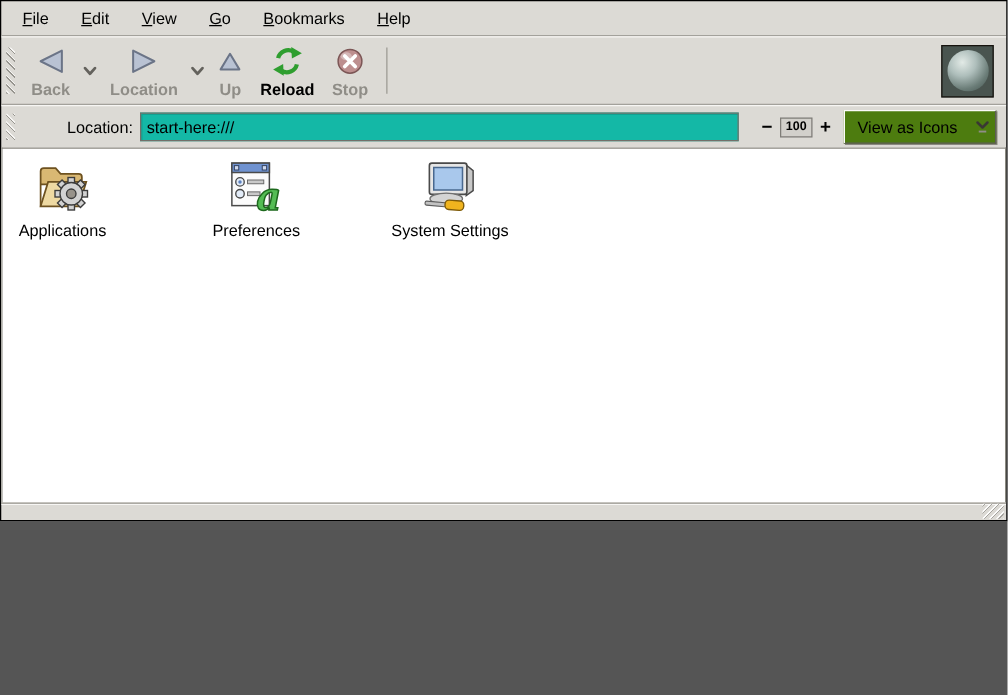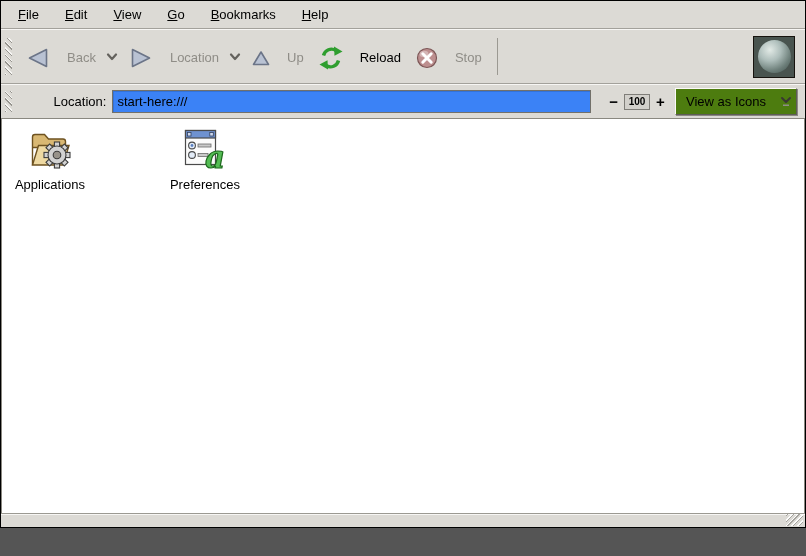--- a/index.html
+++ b/index.html
@@ -1,53 +1,53 @@
 <!DOCTYPE html>
 <html><head>
 <meta charset="utf-8">
 <style>
   html,body{margin:0;padding:0;background:#555;}
   *{box-sizing:border-box;}
   .window{
-    width:806px;height:528px;
+    width:806px;height:417px;
     border:1px solid #000;
     background:#dcdad5;
     font-family:"Liberation Sans", sans-serif;
     font-size:13px;color:#000;
     display:flex;flex-direction:column;
     position:relative;overflow:hidden;
   }
   
   .menubar{height:27px;display:flex;align-items:center;padding-left:4px;}
   .menu-item{padding:4px 13px;cursor:default;white-space:nowrap;}
   .menu-item .mn{text-decoration:underline;}
   
   .groove{height:2px;border-top:1px solid #a3a19b;border-bottom:1px solid #f7f6f4;}
   
   .toolbar{height:53px;display:flex;align-items:stretch;padding:2px 6px 2px 2px;}
   .handle{width:7px;margin:6px 6px 6px 2px;
     background:repeating-linear-gradient(45deg,#97958f 0 1px,#f6f5f3 1px 2px,rgba(0,0,0,0) 2px 4.5px);}
-  .tb-btn{display:flex;flex-direction:row;align-items:center;justify-content:flex-start;
-    padding:4px 7px 2px 7px;gap:16px;}
+  .tb-btn{display:flex;flex-direction:column;align-items:center;justify-content:flex-start;
+    padding:4px 7px 2px 7px;gap:3px;font-weight:bold;}
   .tb-icon{height:26px;display:flex;align-items:center;justify-content:center;}
   .tb-label{font-size:13px;line-height:14px;}
   .tb-btn.disabled .tb-label{color:#8f8d87;}
   .tb-chevron{width:18px;display:flex;align-items:flex-start;justify-content:center;padding-top:17px;}
   .tb-vsep{width:1px;background:#9b9992;margin:6px 8px;}
   .tb-spacer{flex:1;}
   .throbber{width:42px;height:42px;align-self:center;margin-right:4px;
     background:#49544f;border:1px solid #17130e;
     display:flex;align-items:center;justify-content:center;}
   .throbber .sphere{width:33px;height:33px;border-radius:50%;
     background:radial-gradient(circle at 36% 30%, #e2eae6 0%, #aebebb 35%, #6b7d78 68%, #3e4e4a 100%);}
   
   .locationbar{height:33px;display:flex;align-items:center;padding:0 8px 0 2px;}
   .loc-label{margin-left:36px;white-space:nowrap;}
   .loc-input{margin-left:6px;width:506px;height:23px;border:1px solid #72706a;
-    background:#3b82f6;font-family:"Liberation Sans",sans-serif;font-size:13px;padding:0 4px;
+    background:#14b8a6;font-family:"Liberation Sans",sans-serif;font-size:13px;padding:0 4px;
     box-shadow:inset 1px 1px 0 rgba(0,0,0,0.12);outline:none;}
   .zoom-out,.zoom-in{width:14px;text-align:center;font-weight:bold;font-size:15px;cursor:default;}
   .zoom-out{margin-left:16px;}
   .zoom-level{margin-left:4px;width:27px;height:16px;border:1px solid #7f7d78;background:#d2d0cb;
     font-size:10px;text-align:center;line-height:14px;font-weight:bold;}
   .zoom-in{margin-left:4px;}
   .view-btn{margin-left:8px;height:27px;display:flex;align-items:center;background:#4d7c0f;
     border-top:1px solid #fbfaf8;border-left:1px solid #fbfaf8;
     border-bottom:1px solid #5f5d58;border-right:1px solid #5f5d58;
     box-shadow:1px 1px 0 #8a8880;}
@@ -216,20 +216,35 @@
           <circle cx="11" cy="20.5" r="1.4" fill="#5b80c0"></circle>
           <rect x="17" y="19" width="13" height="3" fill="#c9c9c9" stroke="#6a6a6a" stroke-width="0.8"></rect>
           <circle cx="11" cy="30" r="3.4" fill="#e3ecf8" stroke="#4a4a4a" stroke-width="1.1"></circle>
           <rect x="17" y="28.5" width="10" height="3" fill="#c9c9c9" stroke="#6a6a6a" stroke-width="0.8"></rect>
           <text x="24" y="43" font-family="'DejaVu Serif', serif" font-style="italic" font-weight="bold" font-size="31" fill="#54bc54" stroke="#1d691d" stroke-width="1.2">a</text>
         </svg>
       </span>
       <span class="icon-label">Preferences</span>
     </div>
 
+    <div class="icon-item">
+      <span class="big-icon">
+        <svg width="48" height="48" viewBox="0 0 48 48">
+          <path d="M37 7 l5.5 4.5 v16 l-5.5 4 z" fill="#c8c8c8" stroke="#4a4a4a" stroke-width="1.2"></path>
+          <rect x="7.5" y="5.5" width="30" height="25" rx="2" fill="#e6e6e6" stroke="#4a4a4a" stroke-width="1.3"></rect>
+          <rect x="11" y="9" width="23" height="18" fill="#a9c8ec" stroke="#49688f" stroke-width="1.2"></rect>
+          <ellipse cx="21" cy="34" rx="13" ry="4.5" fill="#d4d4d4" stroke="#707070" stroke-width="1.1"></ellipse>
+          <g transform="rotate(5 20 39)">
+            <rect x="4" y="37.2" width="17" height="3.2" rx="1.2" fill="#c2c2c2" stroke="#5c5c5c" stroke-width="0.9"></rect>
+            <rect x="20" y="34.8" width="15" height="7.5" rx="3.2" fill="#f0b41e" stroke="#7c5a0a" stroke-width="1.1"></rect>
+          </g>
+        </svg>
+      </span>
+      <span class="icon-label">System Settings</span>
+    </div>
 
   </div>
 
   <div class="statusbar">
     <span></span>
     <div class="resize-grip"></div>
   </div>
 
 </div>
 

